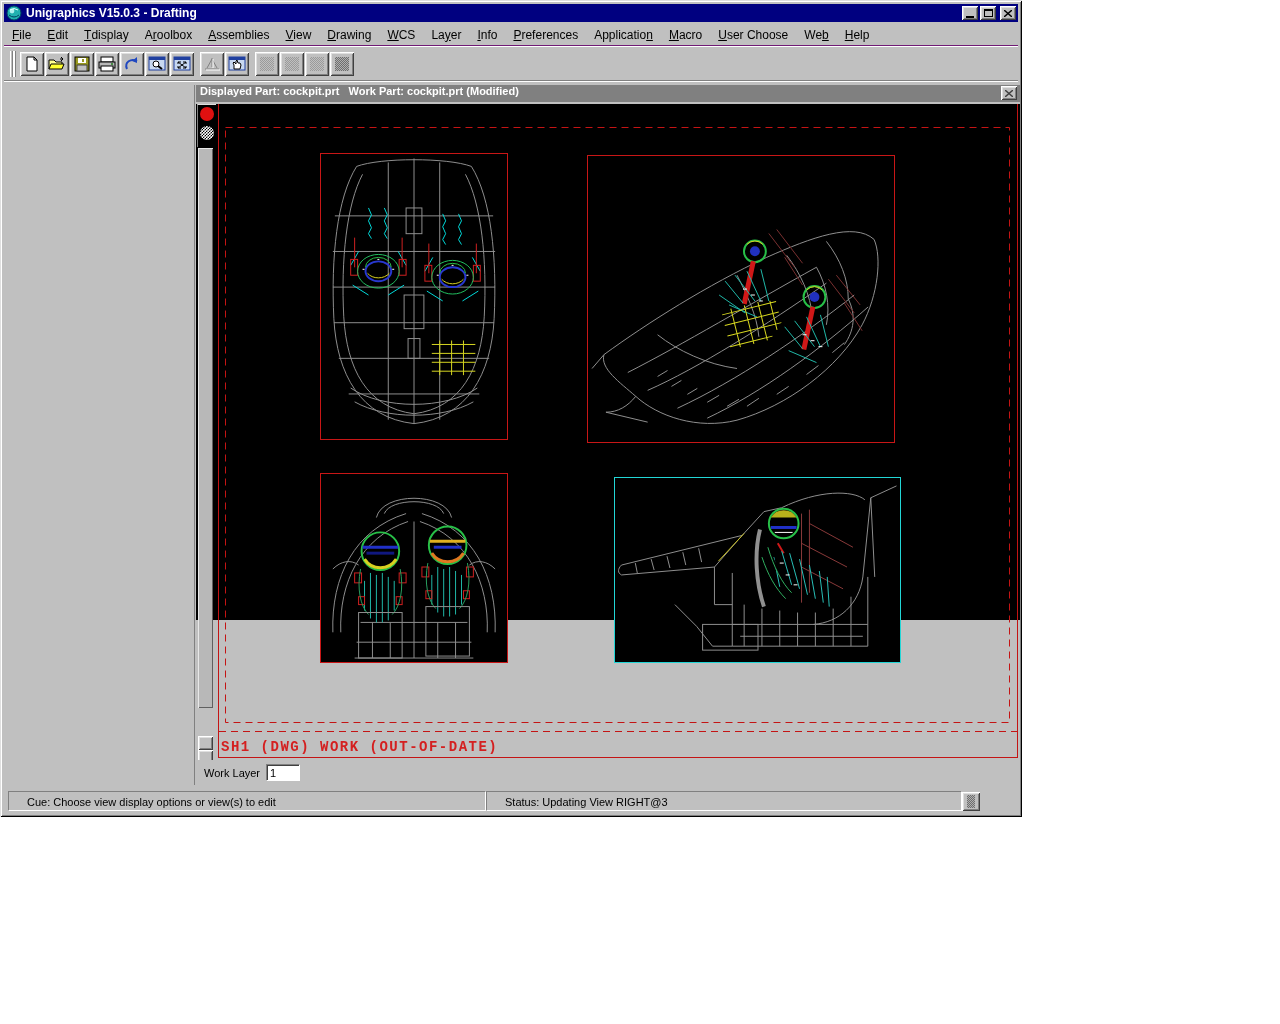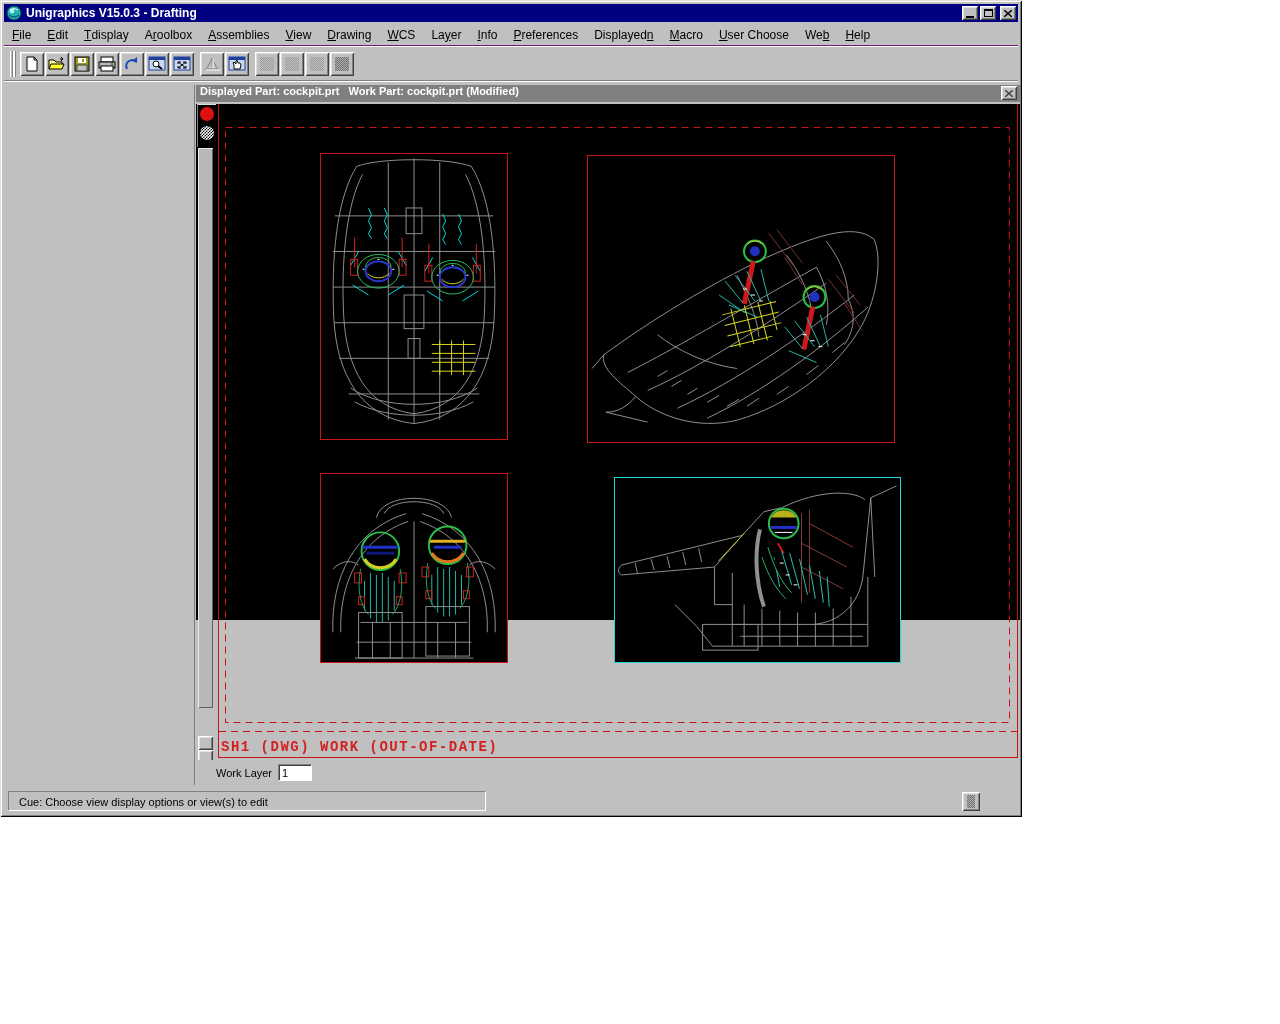--- a/index.html
+++ b/index.html
@@ -51,25 +51,25 @@
     box-shadow:inset 1px 1px 0 #e8e8e8,inset -1px -1px 0 #606060}
   .rail-btn{position:absolute;left:2px;width:15px;height:14px;background:#c0c0c0;border:none;
     box-shadow:inset 1px 1px 0 #fff,inset -1px -1px 0 #404040,inset 2px 2px 0 #dfdfdf,inset -2px -2px 0 #808080}
   
   .sheet-overlay{position:absolute;left:0;top:0}
   .viewport{position:absolute;border:1px solid #c81616;background:#000}
   .viewport svg{display:block}
   .annotation{position:absolute;left:25px;top:635px;color:#d42020;font-family:"Liberation Mono",monospace;font-weight:bold;font-size:14px;letter-spacing:1.5px;white-space:pre}
   
   .worklayer-row{position:absolute;left:0;top:675px;width:824px;height:25px;background:#c0c0c0;display:flex;align-items:center;font-size:11px;color:#000}
-  .worklayer-label{margin-left:20px;white-space:pre}
+  .worklayer-label{margin-left:8px;white-space:pre}
   .worklayer-input{margin-left:6px;width:34px;height:17px;font-size:11px;font-family:"Liberation Sans",sans-serif;background:#fff;border:1px solid;border-color:#808080 #fff #fff #808080;box-shadow:inset 1px 1px 0 #404040;padding:1px 3px}
   
   .statusbar{position:absolute;left:4px;top:790px;width:1014px;height:23px;background:#c0c0c0}
-  .status-field{position:absolute;top:1px;height:20px;background:#c0c0c0;font-size:11px;color:#000;padding:4px 10px;white-space:pre;overflow:hidden;
+  .status-field{position:absolute;top:1px;height:20px;background:#c0c0c0;font-size:11px;color:#000;padding:4px 18px;white-space:pre;overflow:hidden;
     border:1px solid;border-color:#808080 #ffffff #ffffff #808080}
   .status-field.cue{left:4px;width:478px}
   .status-field.status{left:482px;width:476px}
   .status-btn{position:absolute;left:958px;top:2px;width:18px;height:19px;background:#c0c0c0;border:none;display:flex;align-items:center;justify-content:center;
     box-shadow:inset 1px 1px 0 #fff,inset -1px -1px 0 #404040,inset 2px 2px 0 #dfdfdf,inset -2px -2px 0 #808080}
 </style>
 </head>
 <body>
 
 <div class="desktop">
@@ -106,21 +106,21 @@
         <span class="menu-item"><span></span><span class="mn">E</span><span>dit</span></span>
         <span class="menu-item"><span></span><span class="mn">T</span><span>display</span></span>
         <span class="menu-item"><span>A</span><span class="mn">r</span><span>oolbox</span></span>
         <span class="menu-item"><span></span><span class="mn">A</span><span>ssemblies</span></span>
         <span class="menu-item"><span></span><span class="mn">V</span><span>iew</span></span>
         <span class="menu-item"><span></span><span class="mn">D</span><span>rawing</span></span>
         <span class="menu-item"><span></span><span class="mn">W</span><span>CS</span></span>
         <span class="menu-item"><span>La</span><span class="mn">y</span><span>er</span></span>
         <span class="menu-item"><span></span><span class="mn">I</span><span>nfo</span></span>
         <span class="menu-item"><span></span><span class="mn">P</span><span>references</span></span>
-        <span class="menu-item"><span>Displayed</span><span class="mn">n</span><span></span></span>
+        <span class="menu-item"><span>Applicatio</span><span class="mn">n</span><span></span></span>
         <span class="menu-item"><span></span><span class="mn">M</span><span>acro</span></span>
         <span class="menu-item"><span></span><span class="mn">U</span><span>ser Choose</span></span>
         <span class="menu-item"><span>We</span><span class="mn">b</span><span></span></span>
         <span class="menu-item"><span></span><span class="mn">H</span><span>elp</span></span>
       </div>
 
     <div class="toolbar" id="toolbar">
       <span class="grip"></span>
     <button class="tb-btn">
           <svg width="16" height="16" viewBox="0 0 16 16">
@@ -406,19 +406,20 @@
       </div>
 
       <div class="worklayer-row">
         <span class="worklayer-label">Work Layer</span>
         <input class="worklayer-input" value="1" style="">
       </div>
     </div>
 
     <div class="statusbar">
       <div class="status-field cue">Cue: Choose view display options or view(s) to edit</div>
+      <div class="status-field status">Status: Updating View RIGHT@3</div>
       <button class="status-btn">
           <span class="dither dark" style="width:8px;height:13px"></span>
         </button>
     </div>
 
   </div>
 </div>
 
 </body></html>

